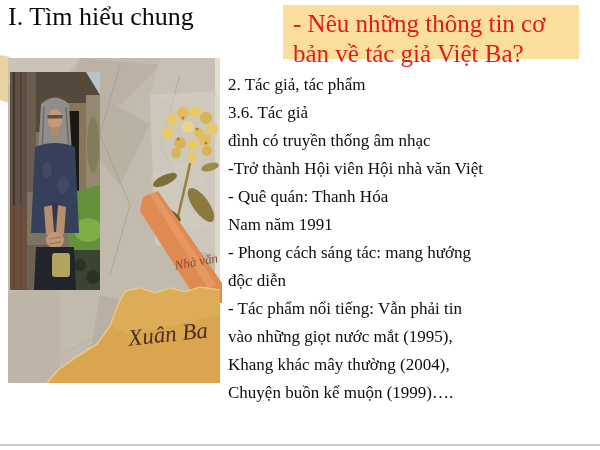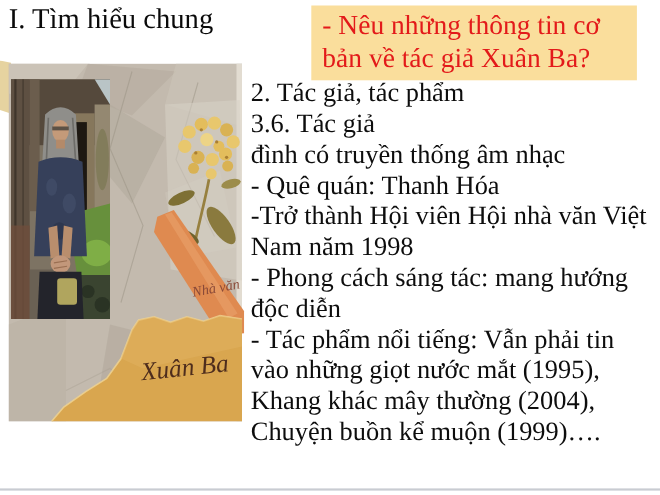--- a/index.html
+++ b/index.html
@@ -18,42 +18,42 @@
     margin: 0;
     font-size: 26px;
     font-weight: normal;
     color: #0a0a0a;
     white-space: nowrap;
   }
 
   .question-box {
     position: absolute;
     left: 283px; top: 5px;
-    width: 296px; height: 68px;
+    width: 296px; height: 54px;
     background: #fade9c;
     color: #e31a1a;
     font-size: 25px;
     line-height: 30px;
     padding: 4px 0 0 10px;
     box-sizing: border-box;
     white-space: nowrap;
   }
 
   .collage {
     position: absolute;
     left: 0; top: 55px;
     width: 222px; height: 332px;
   }
   .collage svg { display: block; }
 
   .body-text {
     position: absolute;
     left: 228px; top: 71px;
     width: 372px;
-    font-size: 24px;
+    font-size: 17px;
     line-height: 28px;
     color: #0d0d0d;
     white-space: nowrap;
   }
   .body-text .line { height: 28px; }
 
   .divider {
     position: absolute;
     left: 0; top: 444px;
     width: 600px; height: 2px;
@@ -62,21 +62,21 @@
 </style>
 </head>
 <body>
 
 <div class="slide">
 
   <h1 class="title">I. Tìm hiểu chung</h1>
 
   <div class="question-box">
     <div>- Nêu những thông tin cơ</div>
-    <div>bản về tác giả Xuân Ba?</div>
+    <div>bản về tác giả Việt Ba?</div>
   </div>
 
   <div class="collage">
     <svg width="222" height="332" viewBox="0 0 222 332">
 
       <polygon points="0,0 10,2 9,48 0,45" fill="#e6d3a0"></polygon>
 
       <g>
         <rect x="8" y="3" width="212" height="325" fill="#c3baae"></rect>
         <polygon points="8,3 80,3 50,40 8,30" fill="#cfc7bb" opacity="0.7"></polygon>
@@ -178,23 +178,23 @@
 
       <text x="174" y="212" font-family="Liberation Serif, serif" font-style="italic" font-size="13" fill="#8a4a38" transform="rotate(-10 190 205)">Nhà văn</text>
       <text x="128" y="288" font-family="Liberation Serif, serif" font-style="italic" font-size="23" fill="#4e2d1d" transform="rotate(-6 155 280)">Xuân Ba</text>
     </svg>
   </div>
 
   <div class="body-text">
     <div class="line">2. Tác giả, tác phẩm</div>
     <div class="line">3.6. Tác giả</div>
     <div class="line">đình có truyền thống âm nhạc</div>
+    <div class="line">-Trở thành Hội viên Hội nhà văn Việt</div>
     <div class="line">- Quê quán: Thanh Hóa</div>
-    <div class="line">-Trở thành Hội viên Hội nhà văn Việt</div>
-    <div class="line">Nam năm 1998</div>
+    <div class="line">Nam năm 1991</div>
     <div class="line">- Phong cách sáng tác: mang hướng</div>
     <div class="line">độc diễn</div>
     <div class="line">- Tác phẩm nổi tiếng: Vẫn phải tin</div>
     <div class="line">vào những giọt nước mắt (1995),</div>
     <div class="line">Khang khác mây thường (2004),</div>
     <div class="line">Chuyện buồn kể muộn (1999)….</div>
   </div>
 
   <div class="divider"></div>
 

